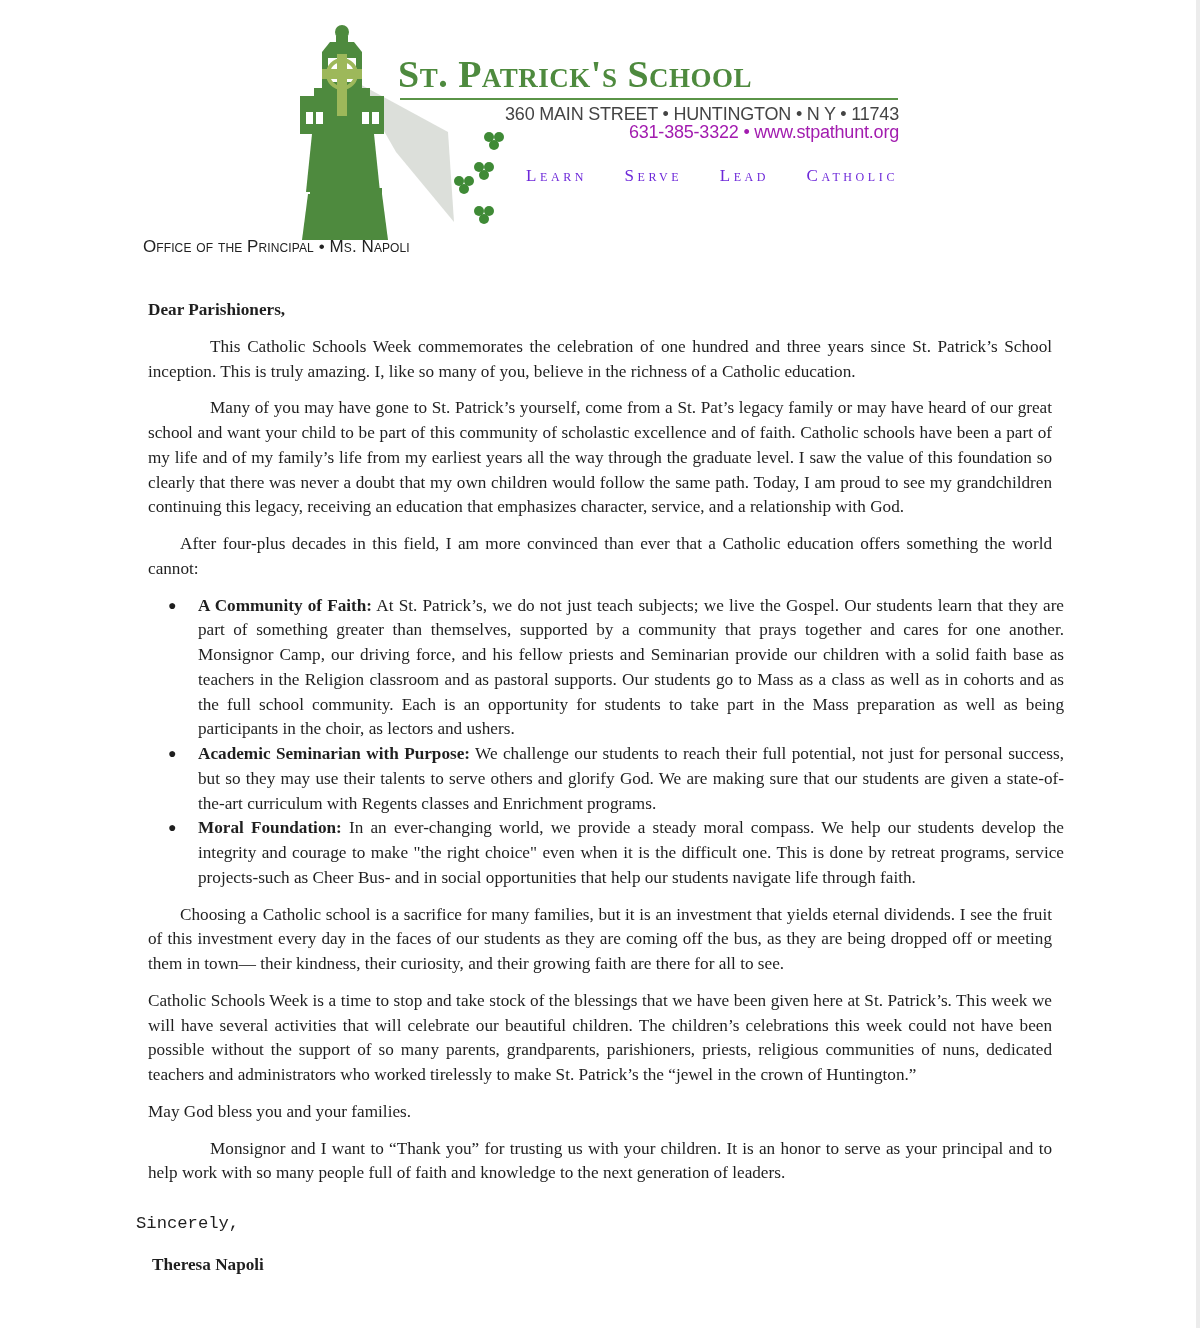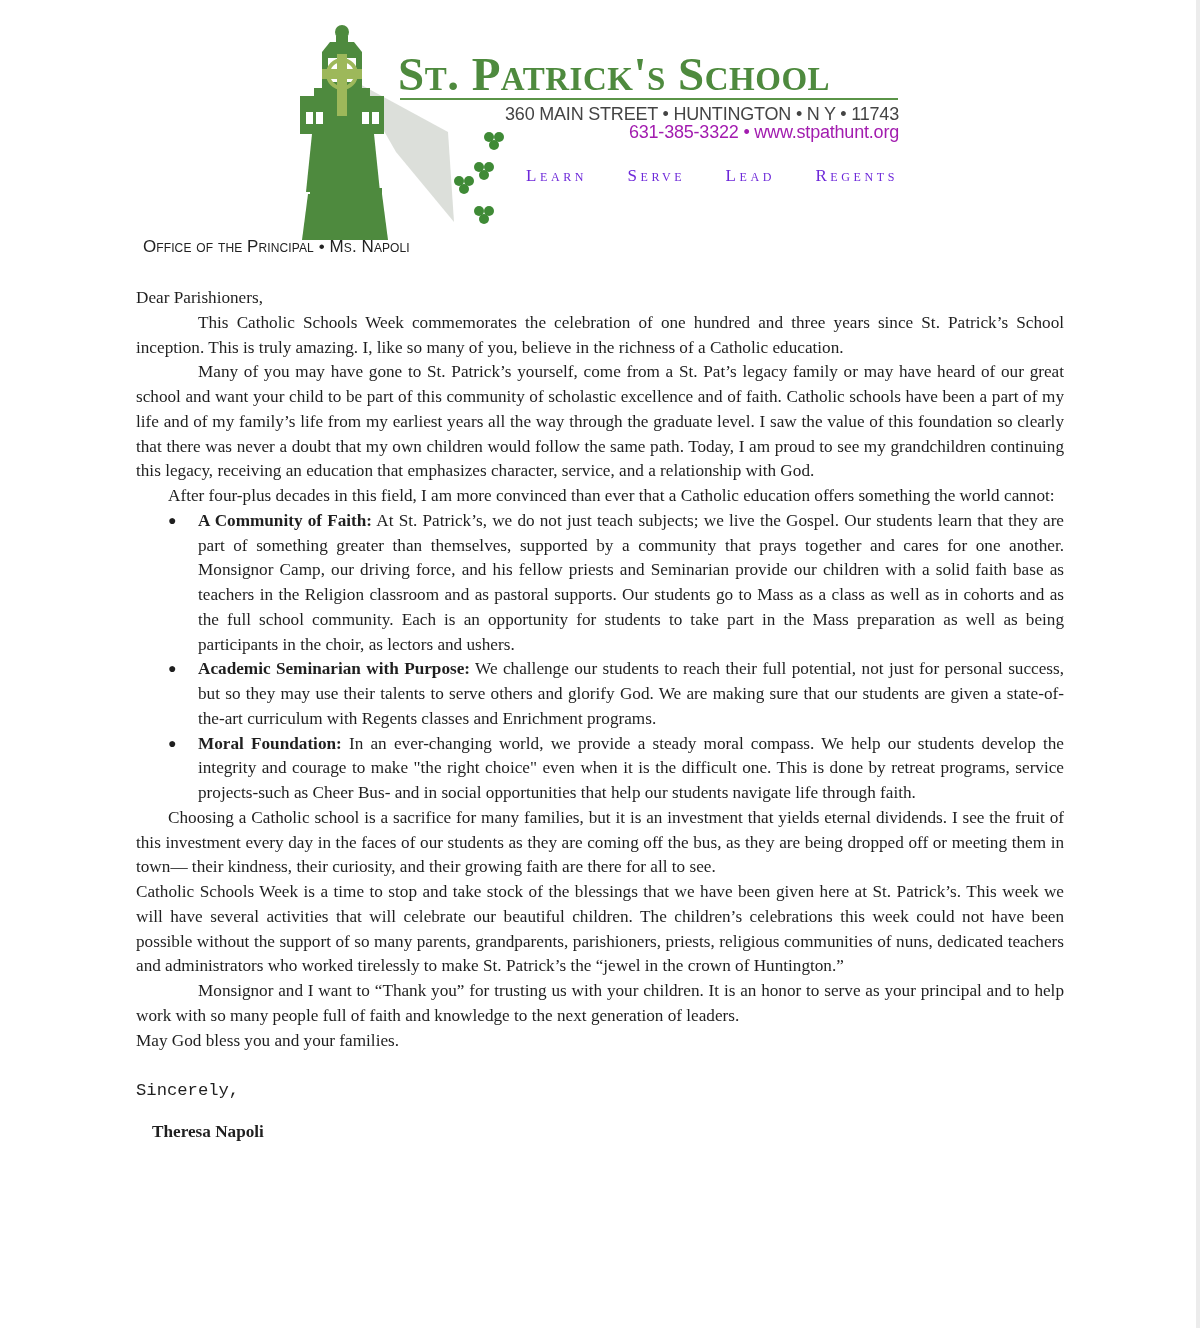--- a/index.html
+++ b/index.html
@@ -9,21 +9,21 @@
       font-family: "Liberation Serif", "DejaVu Serif", serif;
       color: #1f1f1f;
     }
     .edge-strip { position: absolute; right: 0; top: 0; width: 4px; height: 1328px; background: #ececec; }
 
     
     .logo-art { position: absolute; left: 296px; top: 22px; width: 220px; height: 218px; }
     .school-title {
       position: absolute; left: 398px; top: 46px; width: 504px;
       font-family: "Liberation Serif", "DejaVu Serif", serif;
-      font-weight: bold; font-size: 47px; line-height: 56px; color: #4e8a3e;
+      font-weight: bold; font-size: 38px; line-height: 56px; color: #4e8a3e;
       letter-spacing: 0.5px; white-space: nowrap;
       font-variant: small-caps;
     }
     .title-rule { position: absolute; left: 400px; top: 98px; width: 498px; height: 2px; background: #5a9447; }
     .address-line {
       position: absolute; right: 301px; top: 104px; font-family: "Liberation Sans", "DejaVu Sans", sans-serif;
       font-size: 18px; color: #444; white-space: nowrap; letter-spacing: -0.2px;
     }
     .phone-line {
       position: absolute; right: 301px; top: 122px; font-family: "Liberation Sans", "DejaVu Sans", sans-serif;
@@ -38,22 +38,22 @@
     .office-line {
       position: absolute; left: 143px; top: 237px; font-family: "Liberation Sans", "DejaVu Sans", sans-serif;
       font-size: 17px; color: #222; white-space: nowrap; font-variant: small-caps; letter-spacing: 0.1px;
     }
 
     
     .letter {
       position: absolute; left: 136px; top: 286px; width: 928px;
       font-size: 17.2px; line-height: 24.75px; color: #1f1f1f;
     }
-    .salutation { font-weight: normal; margin: 0; }
-    .para { margin: 0; text-align: justify; }
+    .salutation { font-weight: bold; margin: 12px; }
+    .para { margin: 12px; text-align: justify; }
     .indent-lg { text-indent: 62px; }
     .indent-sm { text-indent: 32px; }
     .bullets { list-style: none; margin: 0; padding: 0 0 0 62px; }
     .bullets li { position: relative; text-align: justify; margin: 0; }
     .bullet-dot { position: absolute; left: -30px; top: 0; font-size: 14px; }
     .bullet-lead { font-weight: bold; }
     .closing { margin: 26px 0 0 0; font-family: Liberation Mono, monospace; }
     .signature { font-weight: bold; margin: 16px; }
   </style>
 </head>
@@ -113,21 +113,21 @@
 </svg>
 
 <div class="school-title">St. Patrick's School</div>
 <div class="title-rule"></div>
 <div class="address-line">360 MAIN STREET • HUNTINGTON • N Y • 11743</div>
 <div class="phone-line">631-385-3322 • www.stpathunt.org</div>
 <div class="tagline">
   <span>Learn</span>
   <span>Serve</span>
   <span>Lead</span>
-  <span>Regents</span>
+  <span>Catholic</span>
 </div>
 <div class="office-line">Office of the Principal • Ms. Napoli</div>
 
 <div class="letter">
   <p class="salutation">Dear Parishioners,</p>
   <p class="para indent-lg">This Catholic Schools Week commemorates the celebration of one hundred and three years since St. Patrick’s School inception.  This is truly amazing. I, like so many of you, believe in the richness of a Catholic education.</p>
   <p class="para indent-lg">Many of you may have gone to St. Patrick’s yourself, come from a St. Pat’s legacy family or may have heard of our great school and want your child to be part of this community of scholastic excellence and of faith.  Catholic schools have been a part of my life and of my family’s life from my earliest years all the way through the graduate level. I saw the value of this foundation so clearly that there was never a doubt that my own children would follow the same path. Today, I am proud to see my grandchildren continuing this legacy, receiving an education that emphasizes character, service, and a relationship with God.</p>
   <p class="para indent-sm">After four-plus decades in this field, I am more convinced than ever that a Catholic education offers something the world cannot:</p>
 
   <ul class="bullets">
@@ -137,18 +137,18 @@
     <li>
       <span class="bullet-dot">●</span><span class="bullet-lead">Academic Seminarian with Purpose:</span><span> We challenge our students to reach their full potential, not just for personal success, but so they may use their talents to serve others and glorify God. We are making sure that our students are given a state-of-the-art curriculum with Regents classes and Enrichment programs.</span>
     </li>
     <li>
       <span class="bullet-dot">●</span><span class="bullet-lead">Moral Foundation:</span><span> In an ever-changing world, we provide a steady moral compass. We help our students develop the integrity and courage to make "the right choice" even when it is the difficult one. This is done by retreat programs, service projects-such as Cheer Bus- and in social opportunities that help our students navigate life through faith.</span>
     </li>
   </ul>
 
   <p class="para indent-sm">Choosing a Catholic school is a sacrifice for many families, but it is an investment that yields eternal dividends. I see the fruit of this investment every day in the faces of our students as they are coming off the bus, as they are being dropped off or meeting them in town— their kindness, their curiosity, and their growing faith are there for all to see.</p>
   <p class="para">Catholic Schools Week is a time to stop and take stock of the blessings that we have been given here at St. Patrick’s.  This week we will have several activities that will celebrate our beautiful children. The children’s celebrations this week could not have been possible without the support of so many parents, grandparents, parishioners, priests, religious communities of nuns, dedicated teachers and administrators who worked tirelessly to make St. Patrick’s the “jewel in the crown of Huntington.”</p>
+  <p class="para">May God bless you and your families.</p>
   <p class="para indent-lg">Monsignor and I want to “Thank you” for trusting us with your children. It is an honor to serve as your principal and to help work with so many people full of faith and knowledge to the next generation of leaders.</p>
-  <p class="para">May God bless you and your families.</p>
 
   <p class="closing">Sincerely,</p>
   <p class="signature">Theresa Napoli</p>
 </div>
 
 </body></html>

